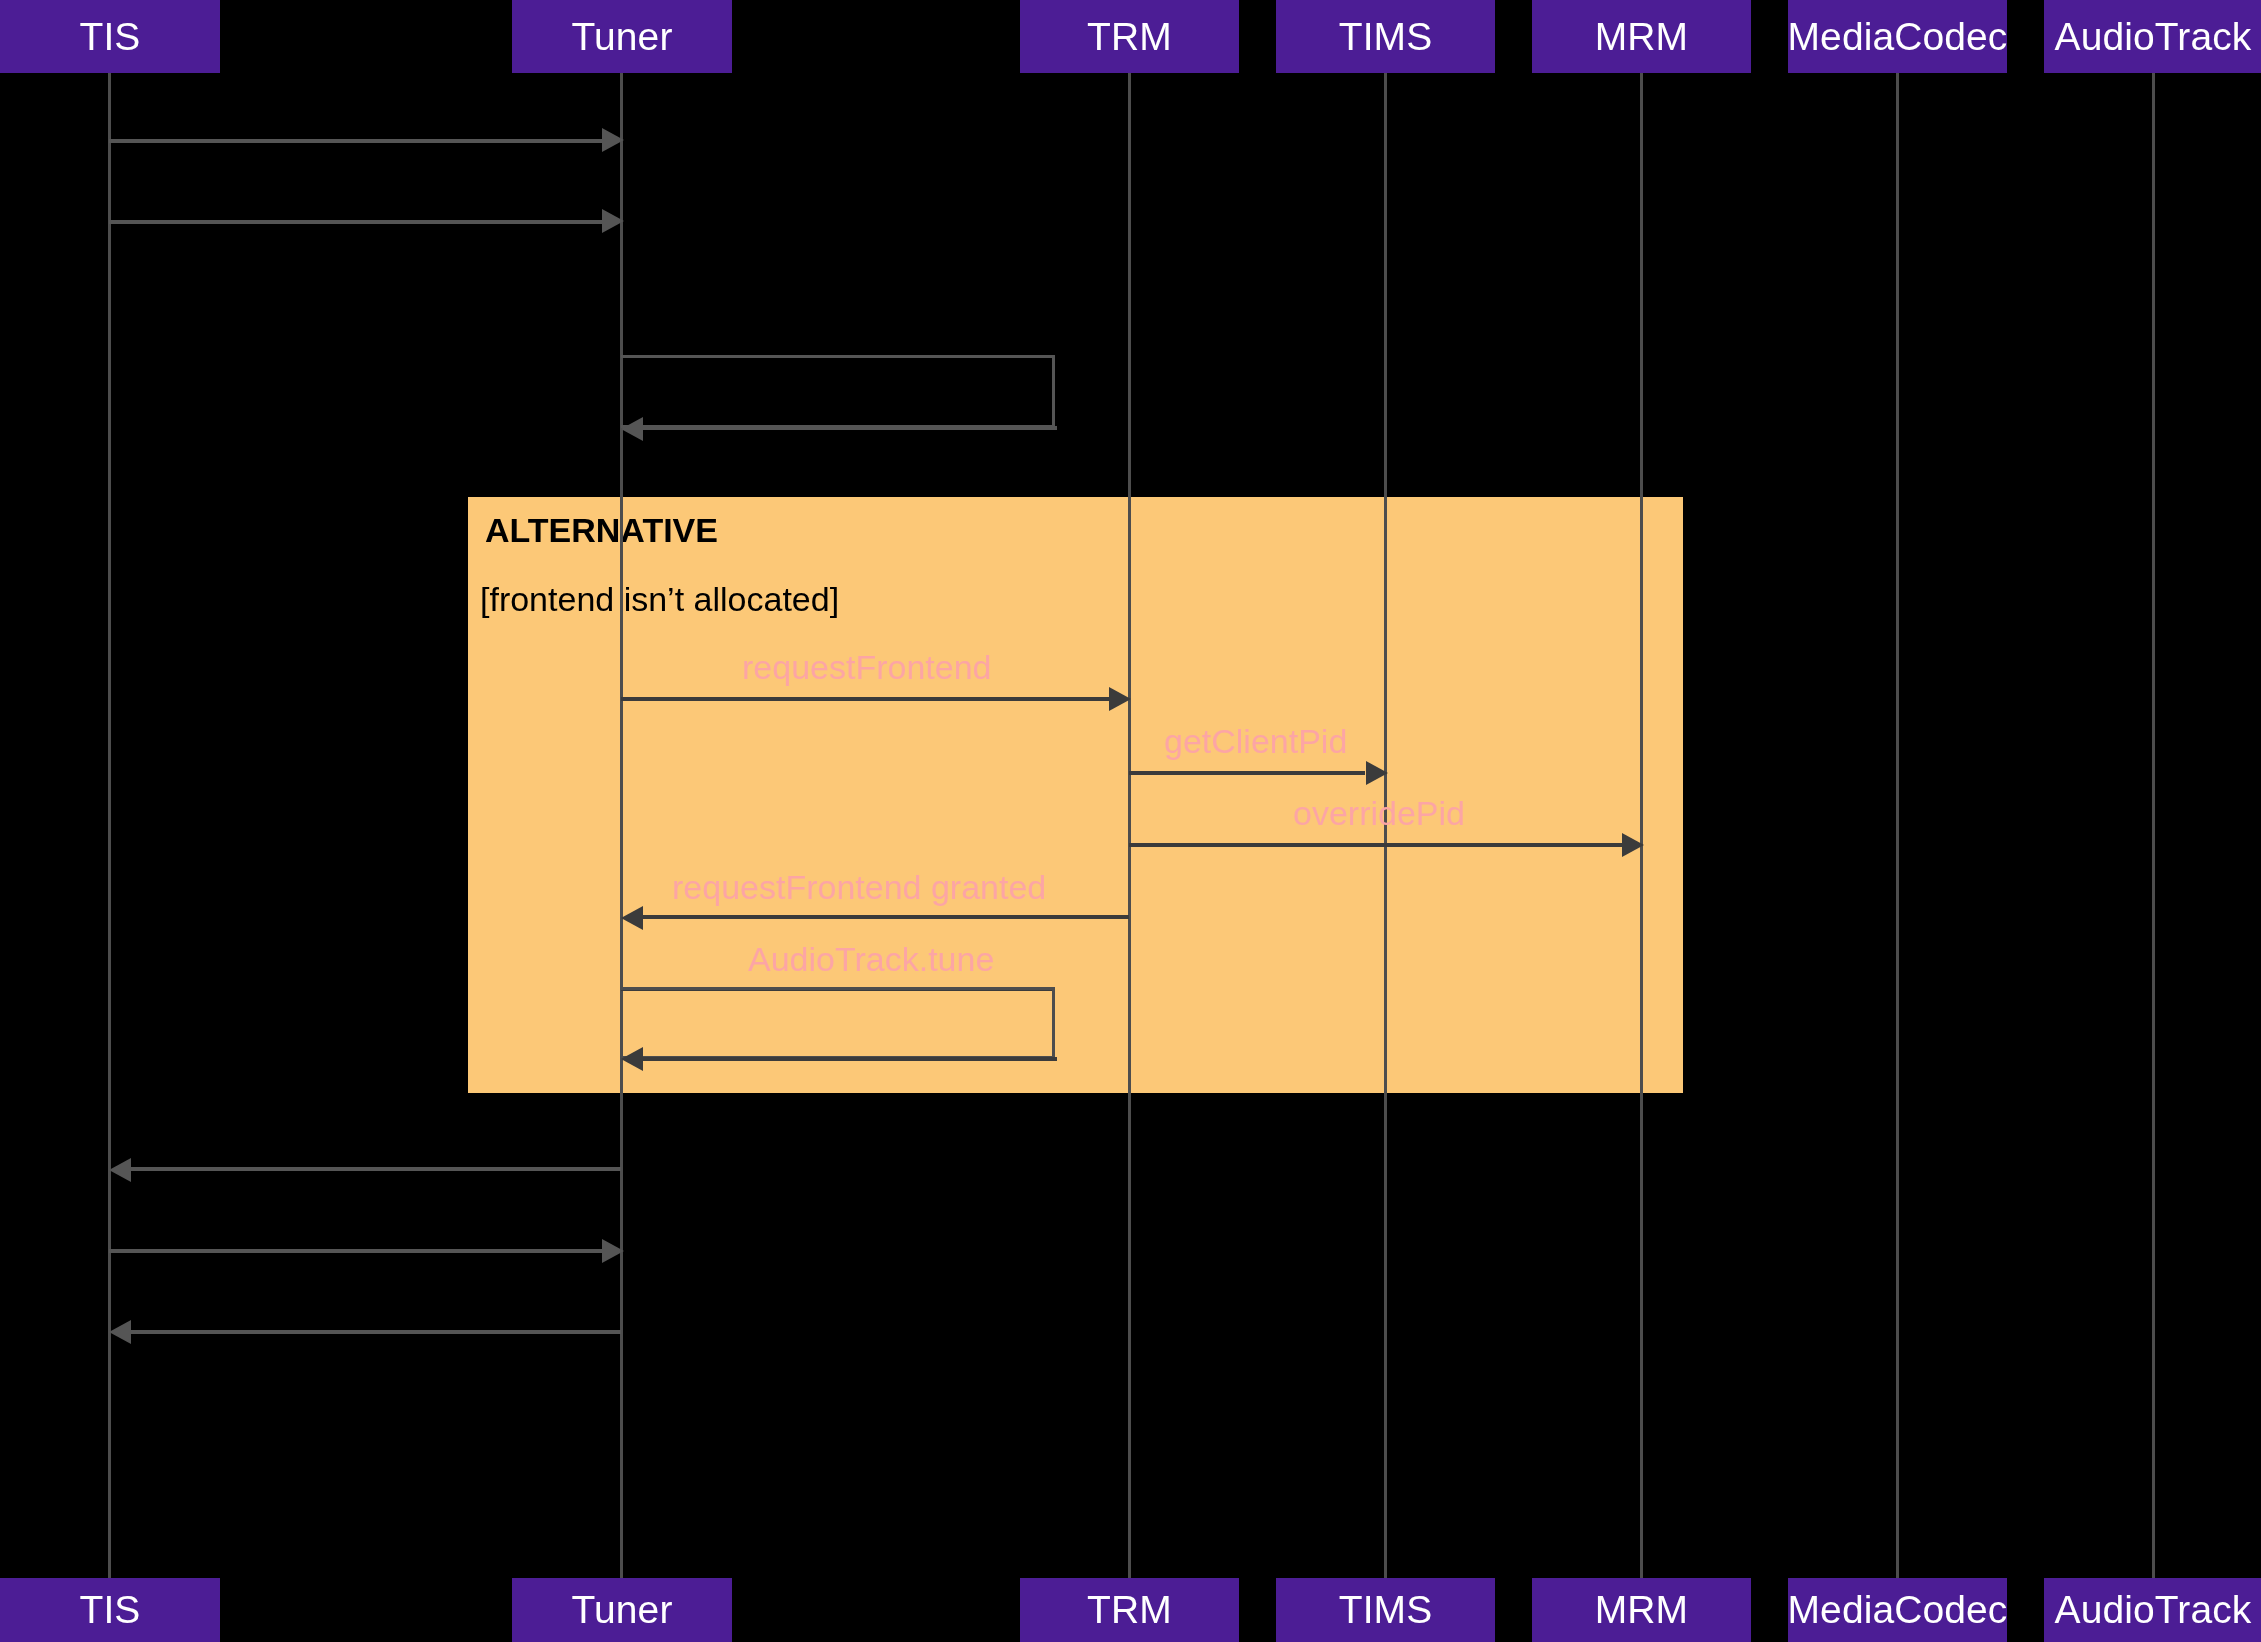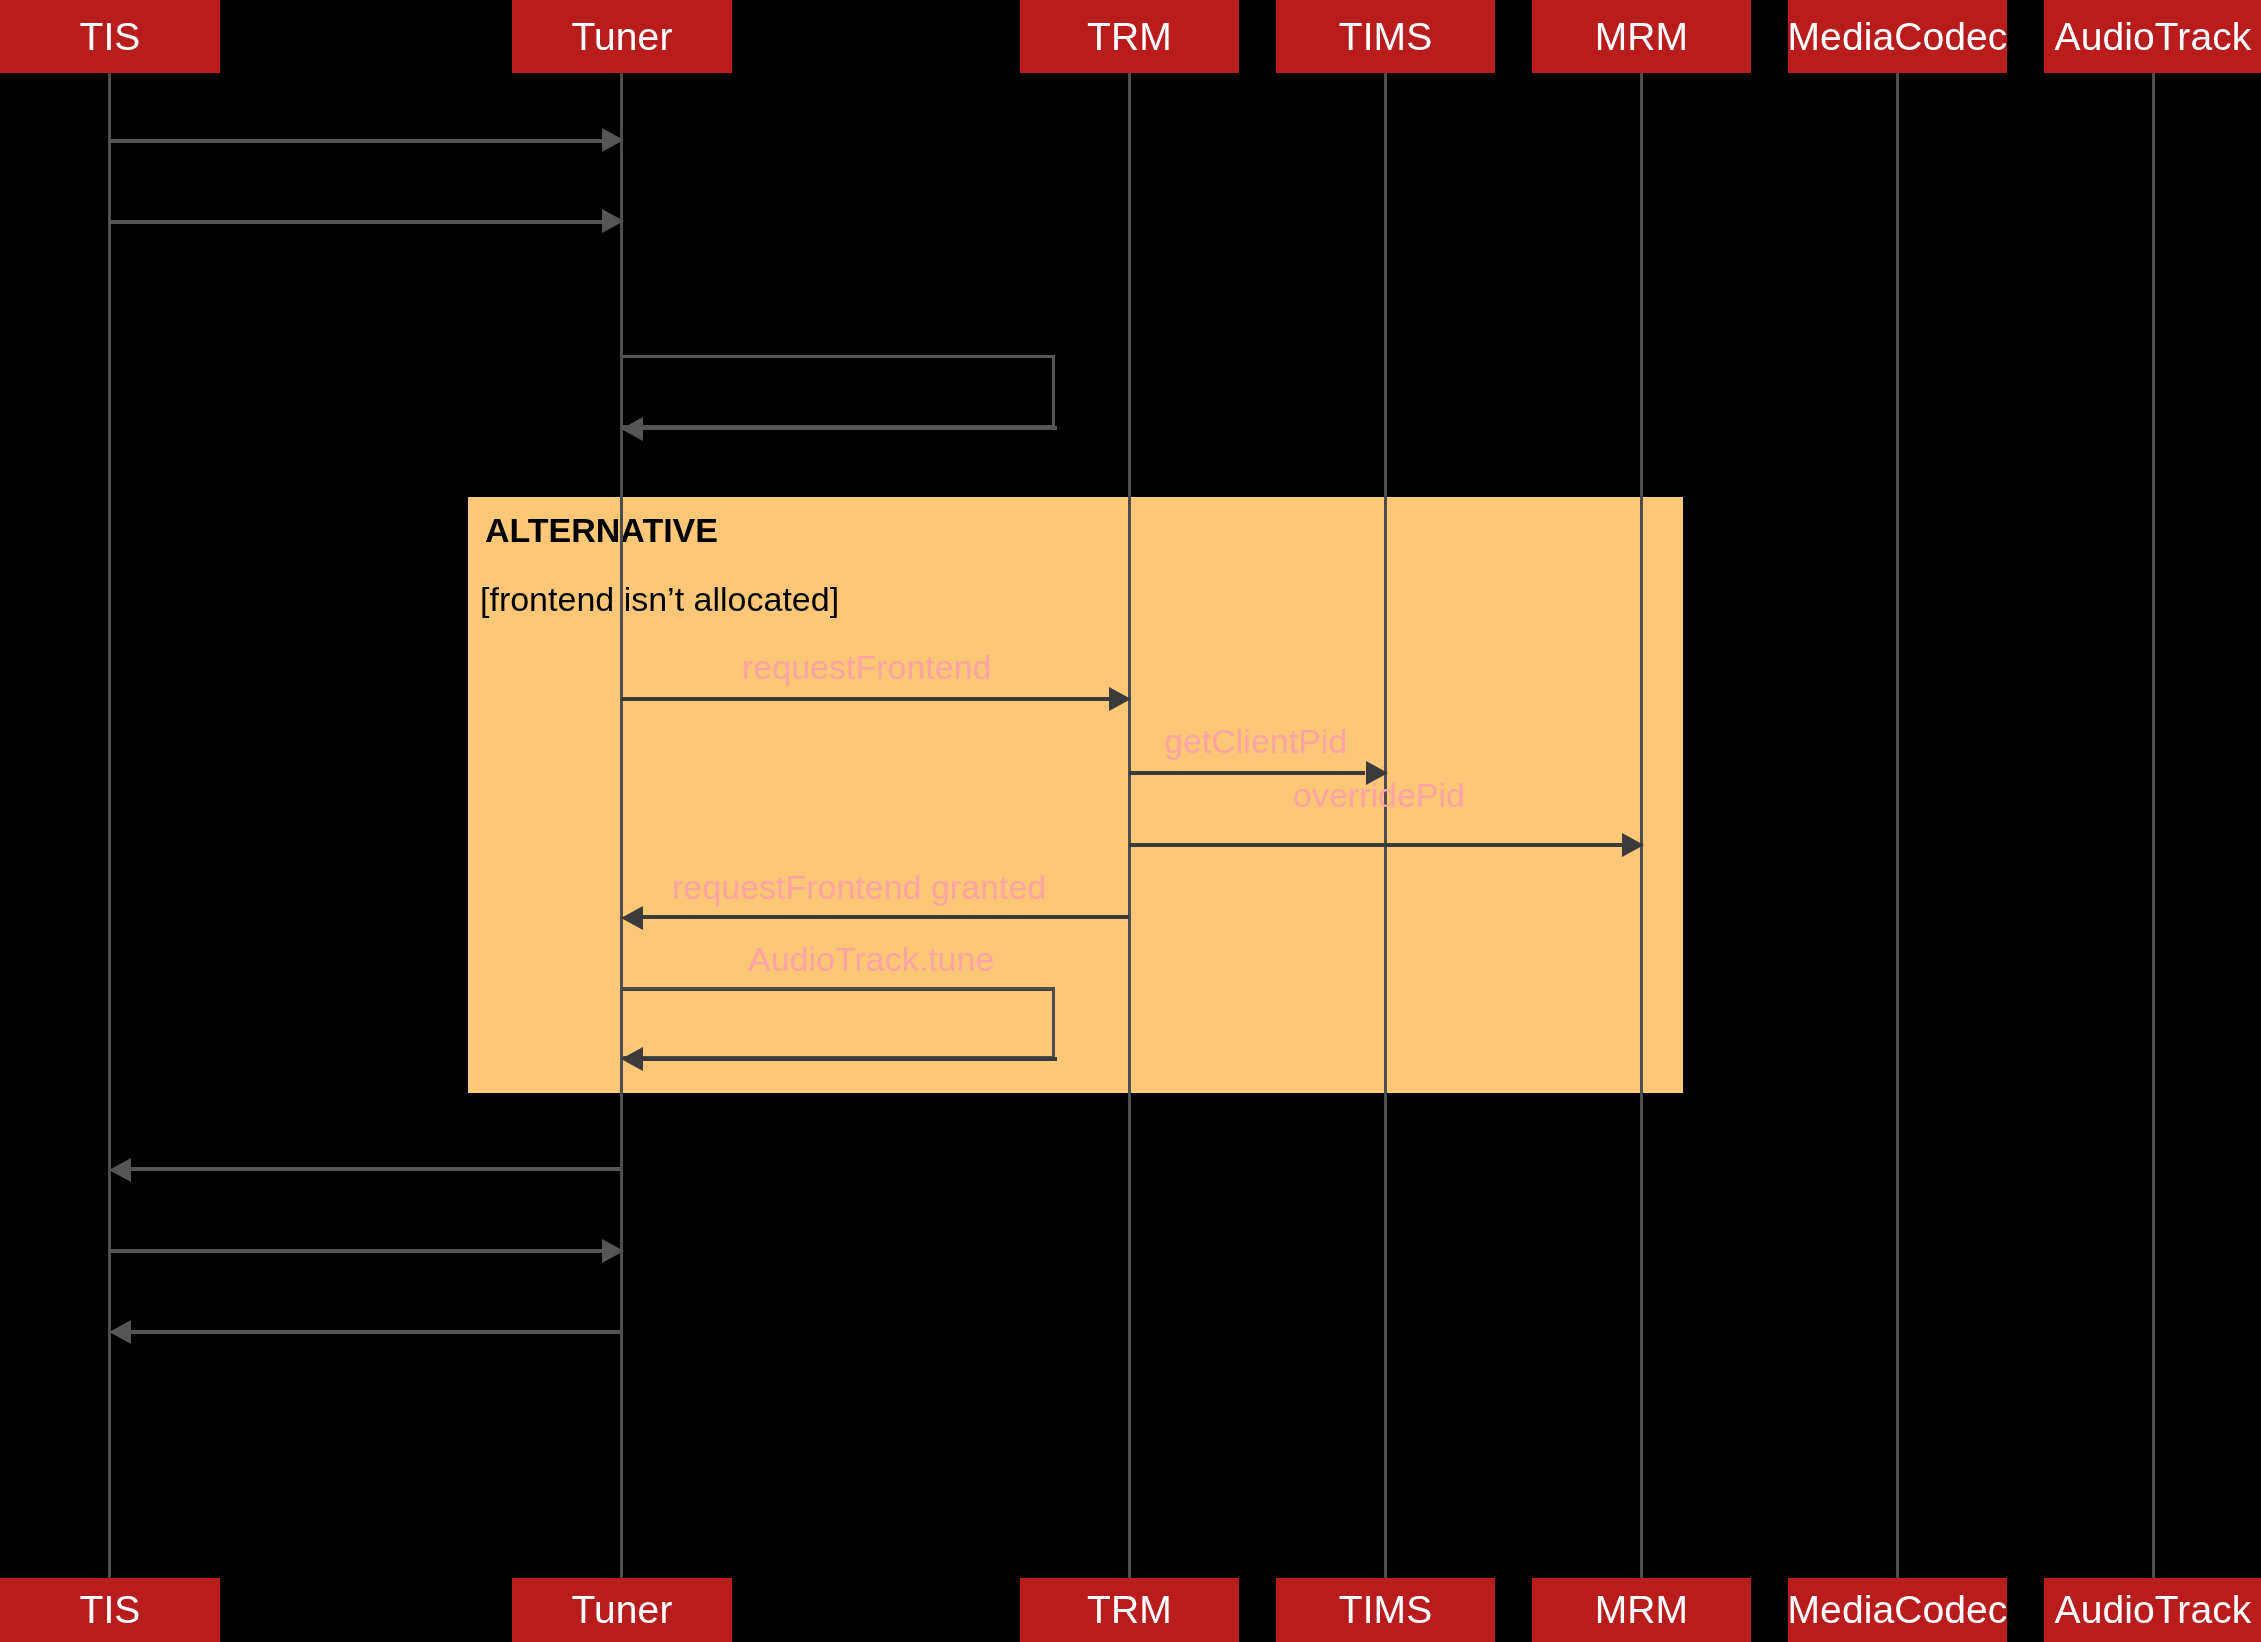--- a/index.html
+++ b/index.html
@@ -1,20 +1,20 @@
 <!DOCTYPE html>
 <html style="font-size:11.7px"><head>
 <meta charset="utf-8">
 <style>
   html,body{margin:0;padding:0;background:#000;}
   body{width:2261px;height:1642px;overflow:hidden;font-family:"Liberation Sans",sans-serif;}
   #stage{position:relative;width:2261px;height:1642px;background:#000;}
 
   .lifeline{position:absolute;width:2.9px;background:#4d4d4d;}
-  .actor-box{position:absolute;background:#b91c1c;color:#fff;display:flex;align-items:center;
+  .actor-box{position:absolute;background:#4c1d95;color:#fff;display:flex;align-items:center;
              justify-content:center;font-size:39px;font-weight:400;letter-spacing:0.1px;}
 
   .frag{position:absolute;background:#fcc877;}
   .frag-label{position:absolute;font-size:34px;font-weight:bold;color:#000;}
   .frag-guard{position:absolute;font-size:34px;font-weight:400;color:#000;}
 
   
   .msg{position:absolute;height:3.6px;background:#4d4d4d;}
   .msg.light{background:#555;}
   .msg.dark{background:#3b3b3b;}
@@ -75,21 +75,21 @@
   <div class="arrowhead ah-left grey" style="left:621px; top:417px;"></div>
 
   <div class="msg-label" style="left:742px; top:648px;">requestFrontend</div>
   <div class="msg dark" style="left:621px; top:697px; width:488px;"></div>
   <div class="arrowhead ah-right" style="left:1109px; top:687px;"></div>
 
   <div class="msg-label" style="left:1164px; top:722px;">getClientPid</div>
   <div class="msg dark" style="left:1129px; top:771px; width:236px;"></div>
   <div class="arrowhead ah-right" style="left:1366px; top:761px;"></div>
 
-  <div class="msg-label" style="left:1293px; top:776px;">overridePid</div>
+  <div class="msg-label" style="left:1293px; top:794px;">overridePid</div>
   <div class="msg dark" style="left:1129px; top:843px; width:493px;"></div>
   <div class="arrowhead ah-right" style="left:1622px; top:833px;"></div>
 
   <div class="msg-label" style="left:672px; top:868px;">requestFrontend granted</div>
   <div class="msg dark" style="left:641px; top:915px; width:488px;"></div>
   <div class="arrowhead ah-left" style="left:621px; top:906px;"></div>
 
   <div class="msg-label" style="left:748px; top:940px;">AudioTrack.tune</div>
   <div class="msg dark" style="left:621px; top:987px; width:434px;"></div>
   <div class="selfcall" style="left:621px; top:987px; width:434px; height:72px;"></div>

